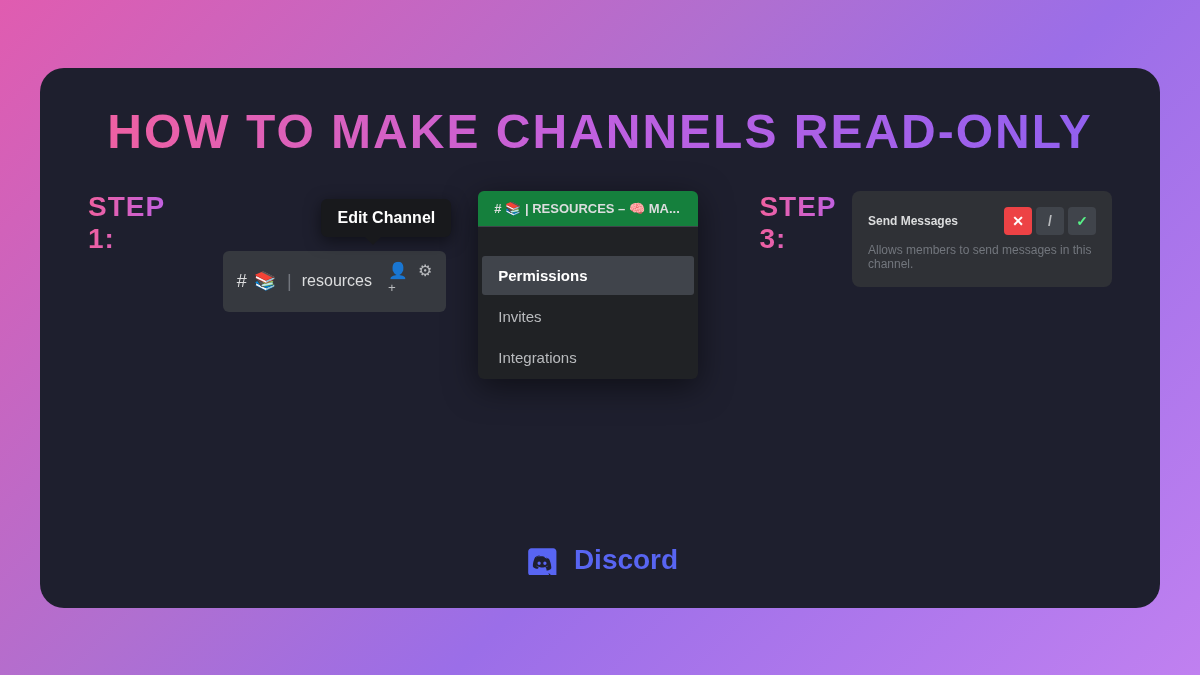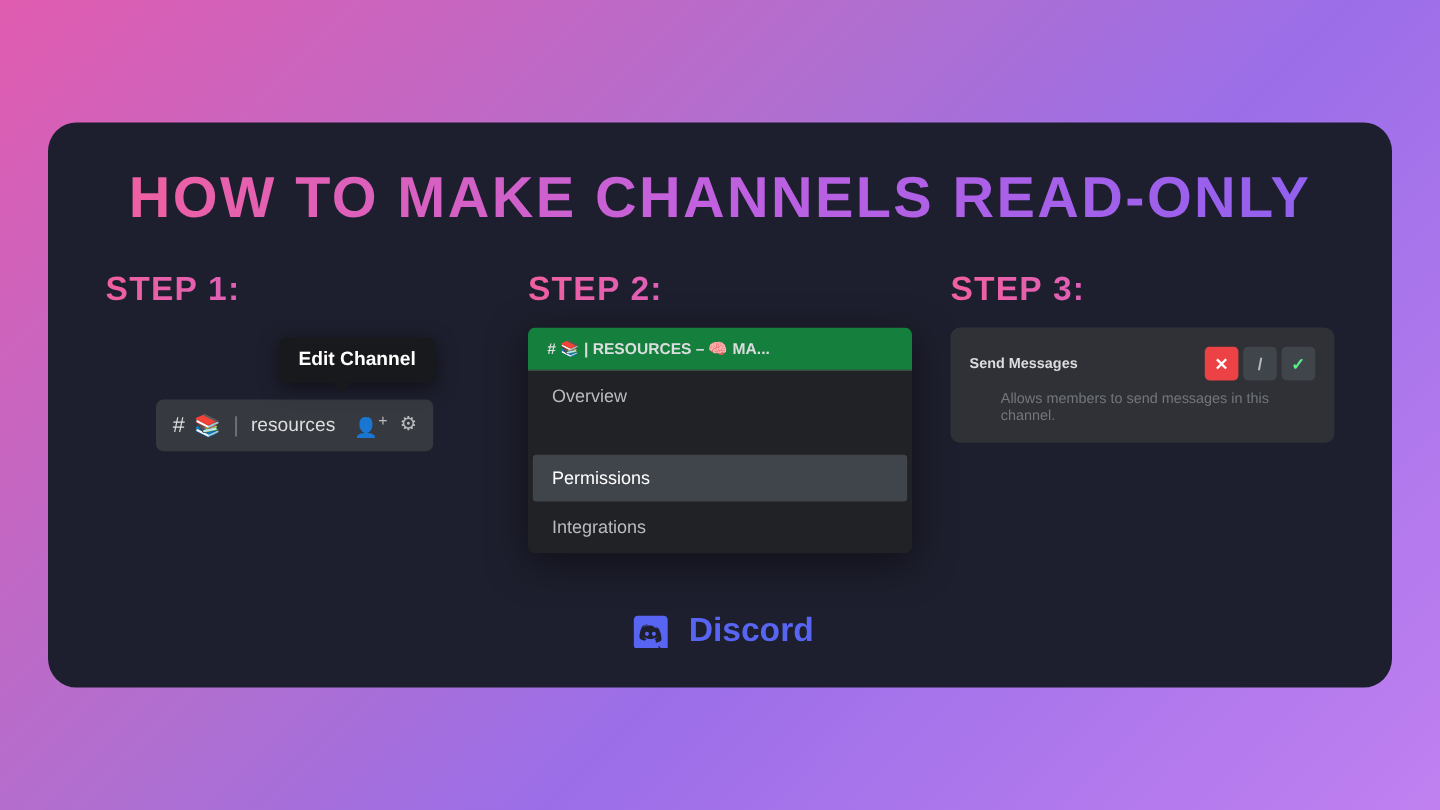--- a/index.html
+++ b/index.html
@@ -10,21 +10,21 @@
       overflow: hidden;
       background: linear-gradient(135deg, #e05cb0 0%, #b06fd0 40%, #9b6ee8 60%, #c080f0 100%);
       display: flex;
       align-items: center;
       justify-content: center;
       font-family: 'Arial', sans-serif;
     }
 
     .card {
       width: 1120px;
-      height: 471px;
+      height: 540px;
       background: #1e1f2e;
       border-radius: 24px;
       padding: 36px 48px 32px;
       display: flex;
       flex-direction: column;
       gap: 0;
     }
 
     .main-title {
       text-align: center;
@@ -42,21 +42,21 @@
     .steps-row {
       display: flex;
       gap: 32px;
       flex: 1;
       align-items: flex-start;
     }
 
     .step {
       flex: 1;
       display: flex;
-      flex-direction: column;
+      flex-direction: row;
       gap: 16px;
     }
 
     .step-label {
       font-size: 28px;
       font-weight: 900;
       text-transform: uppercase;
       letter-spacing: 1px;
       background: linear-gradient(90deg, #f060a0, #c060e0);
       -webkit-background-clip: text;
@@ -164,21 +164,21 @@
       color: #b9bbbe;
       font-size: 15px;
       cursor: pointer;
       border-radius: 3px;
       margin: 2px 4px;
     }
 
     .context-menu-item.active {
       background: #40444b;
       color: #ffffff;
-      font-weight: 400;
+      font-weight: 700;
       margin-top: 29px;
     }
 
     
     .permissions-panel {
       background: #2f3136;
       border-radius: 8px;
       padding: 16px;
       min-width: 260px;
     }
@@ -235,21 +235,20 @@
 
     .perm-btn.allow {
       background: #40444b;
       color: #57f287;
     }
 
     .permission-desc {
       color: #72767d;
       font-size: 12px;
       margin-top: 4px;
-      margin-left: 26px;
     }
 
     
     .footer {
       display: flex;
       align-items: center;
       justify-content: center;
       gap: 12px;
       margin-top: 24px;
     }
@@ -285,25 +284,24 @@
           <span class="channel-name">resources</span>
           <div class="channel-icons">
             <span>👤<sup>+</sup></span>
             <span>⚙</span>
           </div>
         </div>
       </div>
     </div>
 
     <div class="step">
-      <div class="step-label">STEP 2:</div>
       <div class="context-menu">
         <div class="context-menu-header"># 📚 | RESOURCES – 🧠 MA...</div>
-        <div class="context-menu-item">Overview</div>
         <div class="context-menu-item active">Permissions</div>
+        <div class="context-menu-item">Invites</div>
         <div class="context-menu-item">Integrations</div>
       </div>
     </div>
 
     <div class="step">
       <div class="step-label">STEP 3:</div>
       <div class="permissions-panel">
         <div class="permission-row">
           <span class="permission-name">Send Messages</span>
           <div class="permission-buttons">

